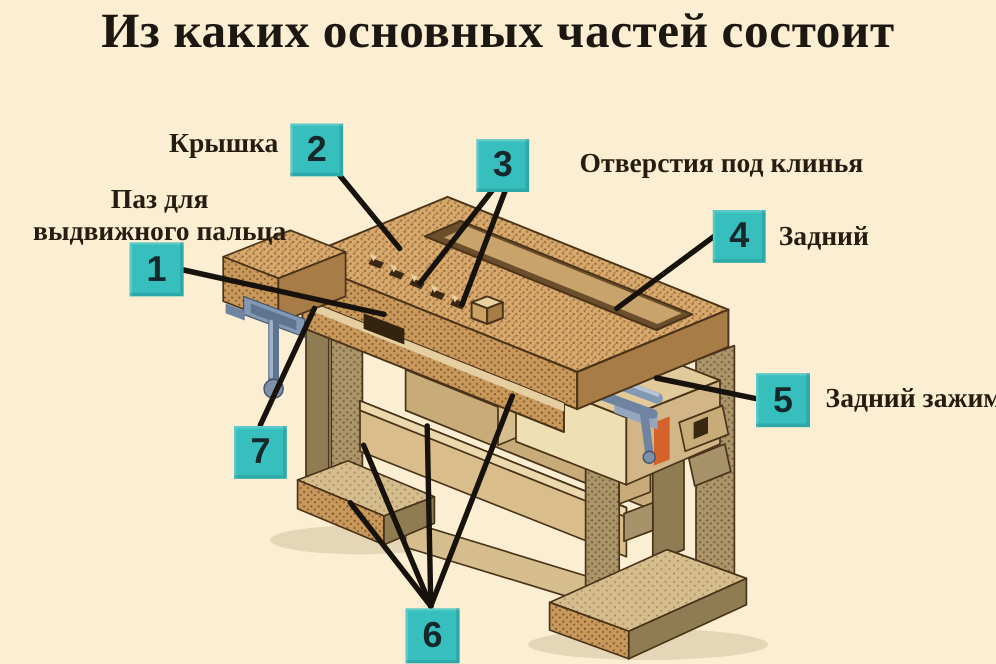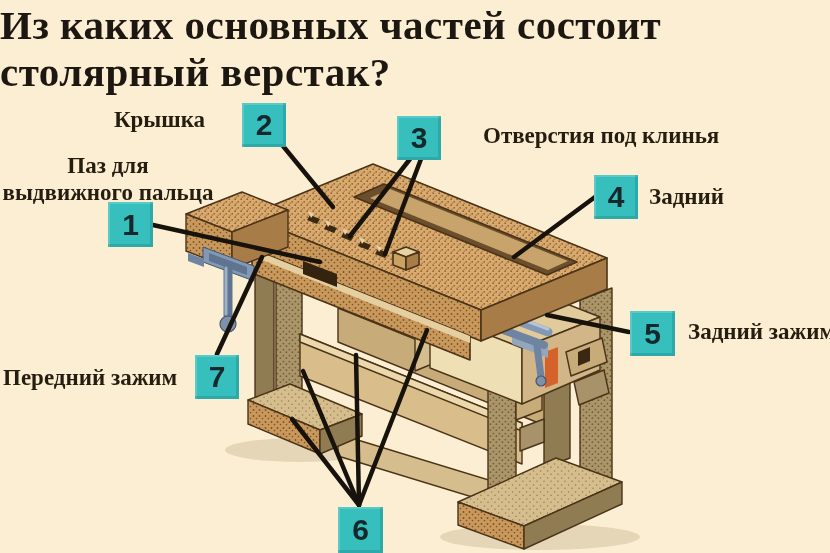--- a/index.html
+++ b/index.html
@@ -4,31 +4,31 @@
 <style>
   html,body{margin:0;padding:0;}
   body{
     width:830px;height:553px;overflow:hidden;position:relative;
     background:#FCEED2;
     font-family:"Liberation Serif", serif;
   }
   .stage{position:absolute;left:0;top:0;width:830px;height:553px;}
   svg.scene{position:absolute;left:0;top:0;}
   .title{
-    position:absolute;left:0;width:830px;
+    position:absolute;left:0;width:830px;text-align:center;
     font-weight:bold;color:#1d1711;letter-spacing:0.5px;
     font-size:41px;line-height:47px;
   }
   .title.l1{top:2px;}
   .title.l2{top:49px;}
   .plabel{
     position:absolute;font-weight:bold;color:#241d10;
     font-size:23px;line-height:27px;white-space:nowrap;
   }
-  .plabel.wrap{white-space:normal;}
+  .plabel.wrap{white-space:normal;padding-left:25px;}
   .numbox{
     position:absolute;width:44px;height:44px;
     background:#36BFBD;
     display:flex;align-items:center;justify-content:center;
     font-family:"Liberation Sans", sans-serif;
     font-weight:bold;font-size:30px;color:#16282c;
     box-shadow:inset -3px -3px 0 rgba(0,70,70,.18), inset 2px 2px 0 rgba(255,255,255,.18);
   }
 </style>
 </head>
@@ -179,33 +179,31 @@
       <line x1="629" y1="332" x2="547" y2="315"></line>
       <line x1="359" y1="505" x2="292" y2="419"></line>
       <line x1="359" y1="505" x2="303" y2="371"></line>
       <line x1="359" y1="505" x2="356" y2="355"></line>
       <line x1="359" y1="505" x2="427" y2="330"></line>
       <line x1="217" y1="354" x2="262" y2="257"></line>
     </g>
   </svg>
 
   <div class="title l1">Из каких основных частей состоит</div>
-  <div class="title l2">столярный верстак?</div>
-
-  <div class="plabel" style="left:101px;top:106px;width:117px;text-align:center;">Крышка</div>
+
+  <div class="plabel" style="left:115px;top:106px;width:117px;text-align:right;">Крышка</div>
 
   <div class="plabel wrap" style="left:0px;top:152px;width:216px;text-align:center;">Паз для выдвижного пальца</div>
 
   <div class="plabel" style="left:455px;top:122px;margin-left:28px;">Отверстия под клинья</div>
 
   <div class="plabel" style="left:649px;top:183px;">Задний</div>
 
   <div class="plabel" style="left:688px;top:318px;">Задний зажим</div>
 
-  <div class="plabel" style="left:3px;top:364px;">Передний зажим</div>
 
 
   <div class="numbox" style="left:108px;top:202px;width:45px;height:45px;">1</div>
   <div class="numbox" style="left:242px;top:103px;">2</div>
   <div class="numbox" style="left:397px;top:116px;">3</div>
   <div class="numbox" style="left:594px;top:175px;">4</div>
   <div class="numbox" style="left:630px;top:311px;width:45px;height:45px;">5</div>
   <div class="numbox" style="left:338px;top:507px;width:45px;height:46px;">6</div>
   <div class="numbox" style="left:195px;top:355px;">7</div>
 

